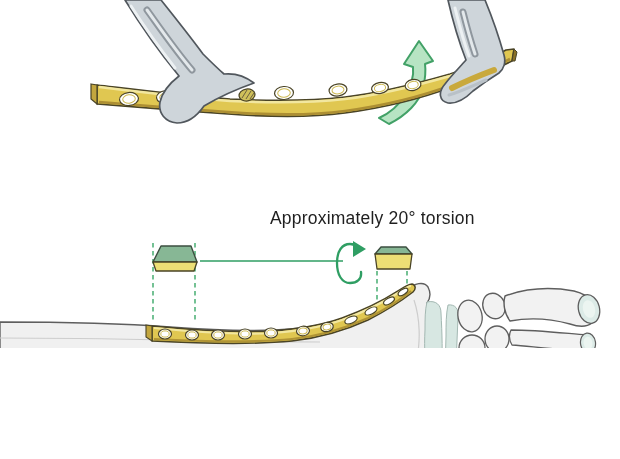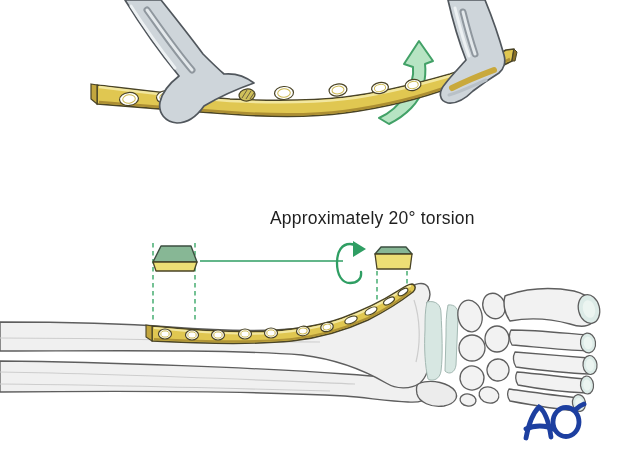--- a/index.html
+++ b/index.html
@@ -1,16 +1,16 @@
 <!DOCTYPE html>
 <html><head>
 <meta charset="utf-8">
 <style>
   html,body{margin:0;padding:0;background:#ffffff;}
-  .canvas{position:relative;width:620px;height:459px;background:#fff;overflow:hidden;
+  .canvas{position:relative;width:620px;height:348px;background:#fff;overflow:hidden;
           font-family:"Liberation Sans", sans-serif;}
   svg{display:block;}
   .caption{font-family:"Liberation Sans", sans-serif;font-size:17.5px;letter-spacing:.2px;}
 </style>
 </head>
 <body>
 
 <div class="canvas">
 <svg width="620" height="459" viewBox="0 0 620 459">
 

